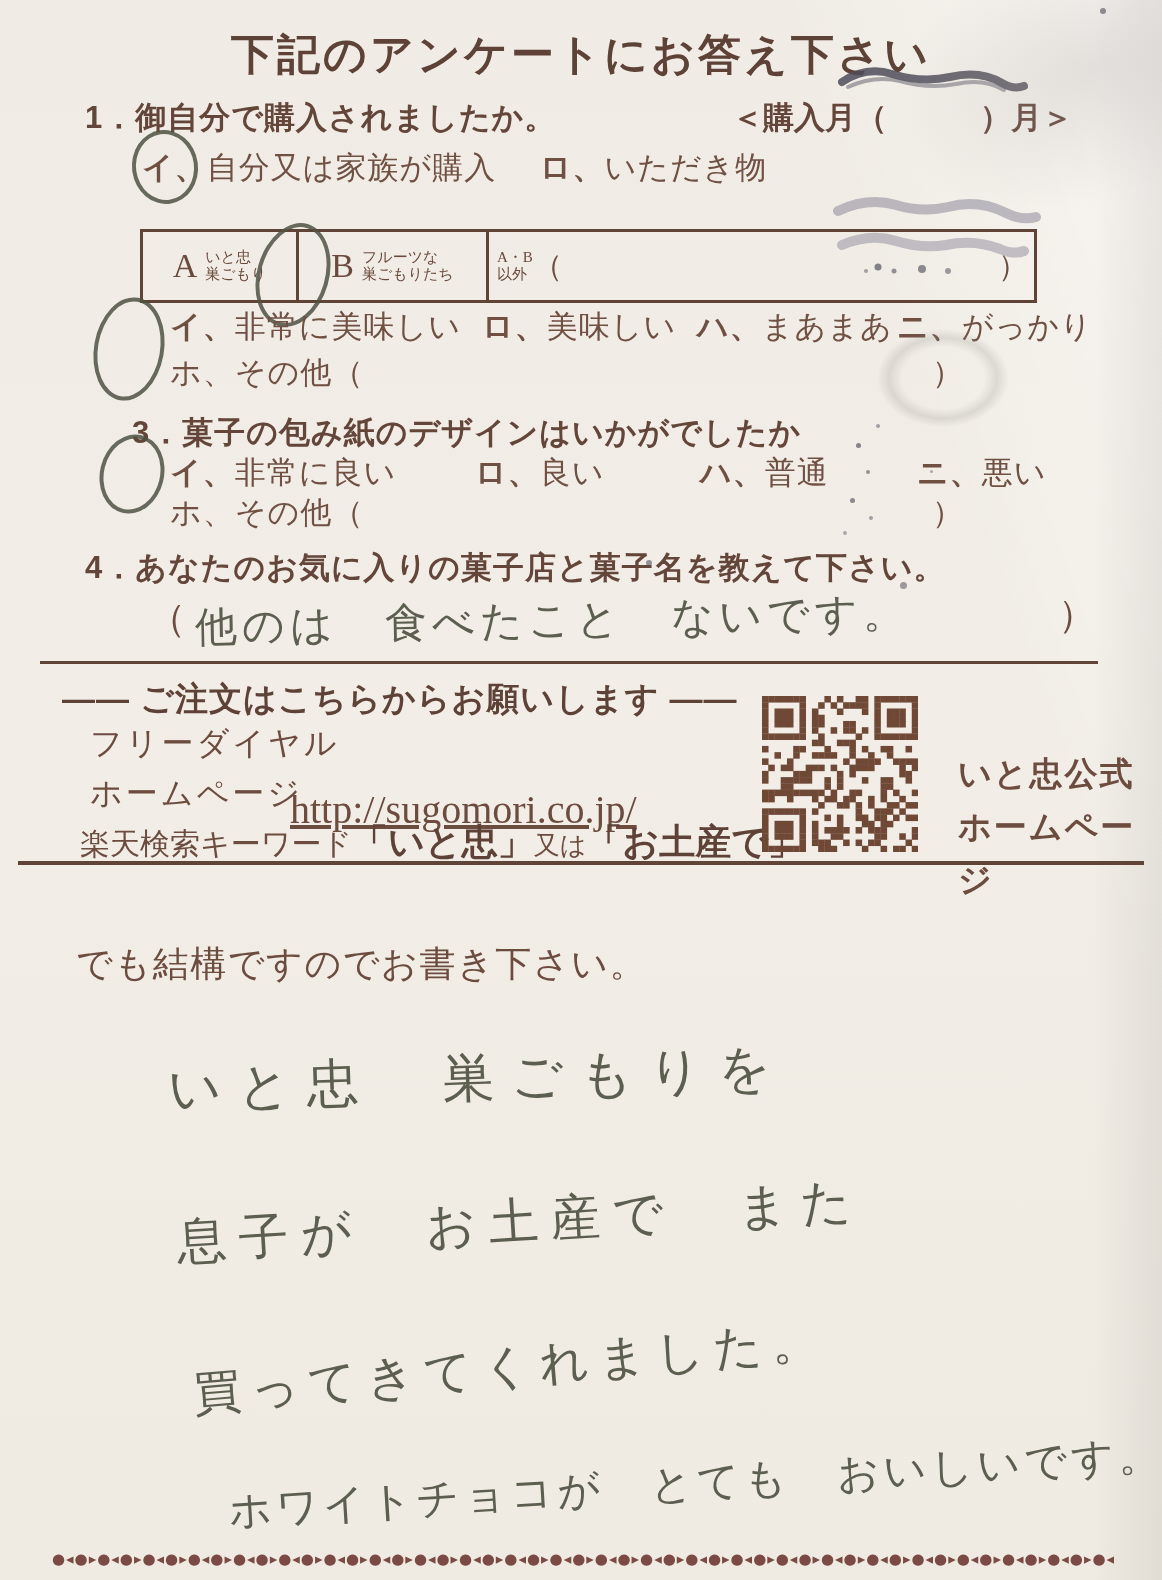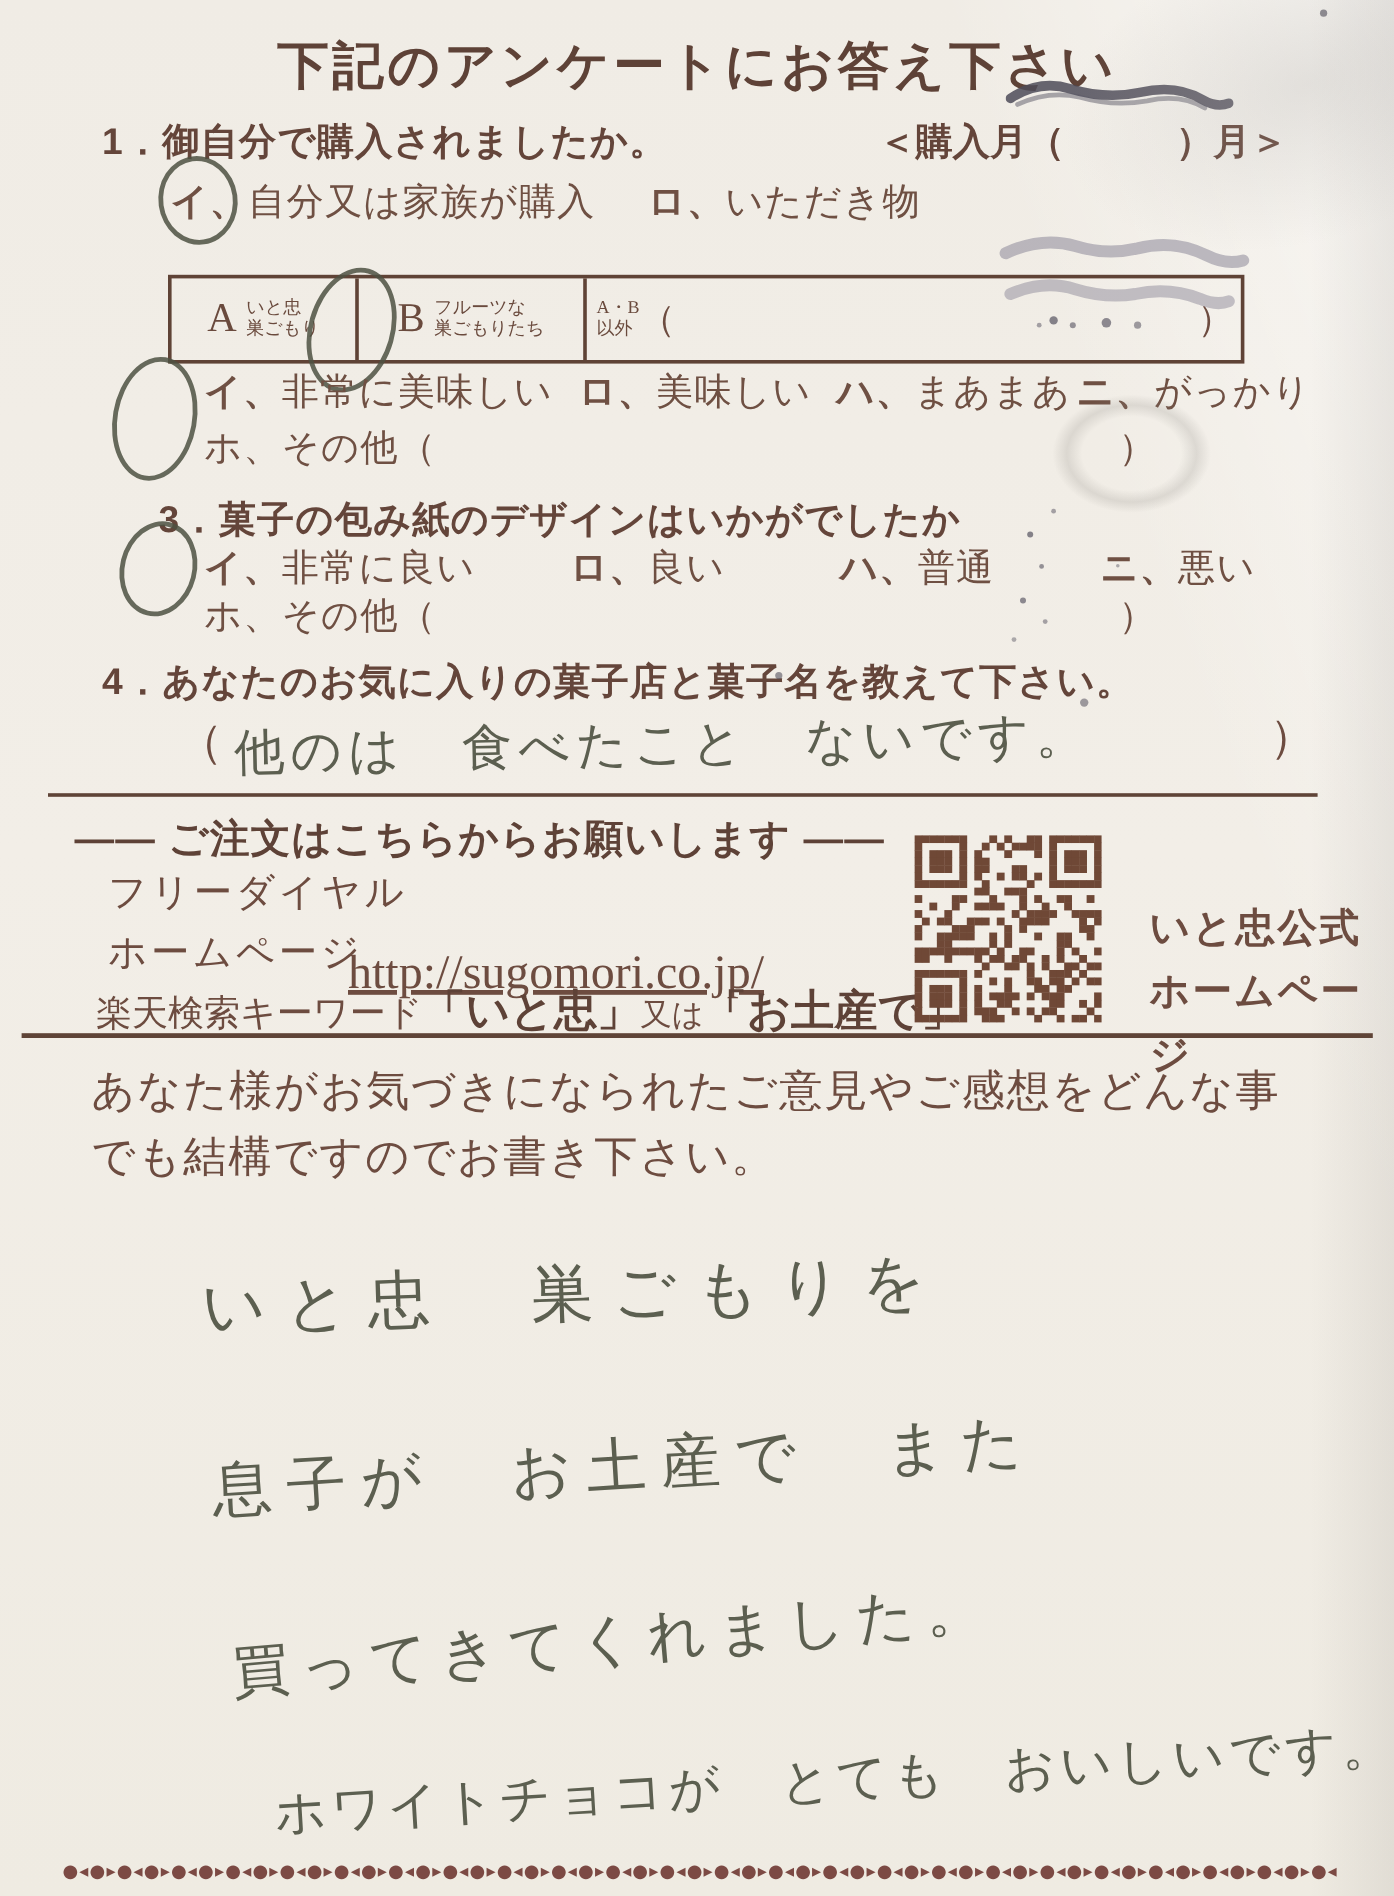--- a/index.html
+++ b/index.html
@@ -421,21 +421,20 @@
         <rect x="137.28" y="149.76" width="6.54" height="6.54" fill="#6f4836"></rect>
         <rect x="149.76" y="149.76" width="6.54" height="6.54" fill="#6f4836"></rect>
       </svg></div>
   <div class="abs qrcap" style="left:958px;top:748px;font-weight:bold;">
     <span>いと忠公式</span><br>
     <span>ホームページ</span>
   </div>
 
   <div class="abs hr" style="left:18px;top:861px;width:1126px;height:4px;"></div>
 
-  <div class="abs feedback" style="left:76px;top:885px;">あなた様がお気づきになられたご意見やご感想をどんな事</div>
   <div class="abs feedback" style="left:76px;top:940px;">でも結構ですのでお書き下さい。</div>
 
   <div class="abs hand" style="left:168px;top:1044px;font-size:52px;letter-spacing:16px;transform:rotate(-2deg);">いと忠　巣ごもりを</div>
   <div class="abs hand" style="left:176px;top:1188px;font-size:50px;letter-spacing:12px;transform:rotate(-3.5deg);">息子が　お土産で　また</div>
   <div class="abs hand" style="left:192px;top:1335px;font-size:48px;letter-spacing:9px;transform:rotate(-5deg);">買ってきてくれました。</div>
   <div class="abs hand" style="left:228px;top:1455px;font-size:42px;letter-spacing:4px;transform:rotate(-3.5deg);">ホワイトチョコが　とても　おいしいです。</div>
 
   <div class="abs decor-row" id="bottom-border">●◂●▸●◂●▸●◂●▸●◂●▸●◂●▸●◂●▸●◂●▸●◂●▸●◂●▸●◂●▸●◂●▸●◂●▸●◂●▸●◂●▸●◂●▸●◂●▸●◂●▸●◂●▸●◂●▸●◂●▸●◂●▸●◂●▸●◂●▸●◂●▸●◂●▸●◂●▸●◂●▸●◂●▸</div>
 
   <div class="smudge" style="left:868px;top:322px;width:150px;height:112px;background:radial-gradient(closest-side, rgba(140,136,130,0) 55%, rgba(140,136,130,.22) 72%, rgba(140,136,130,0) 88%);"></div>

